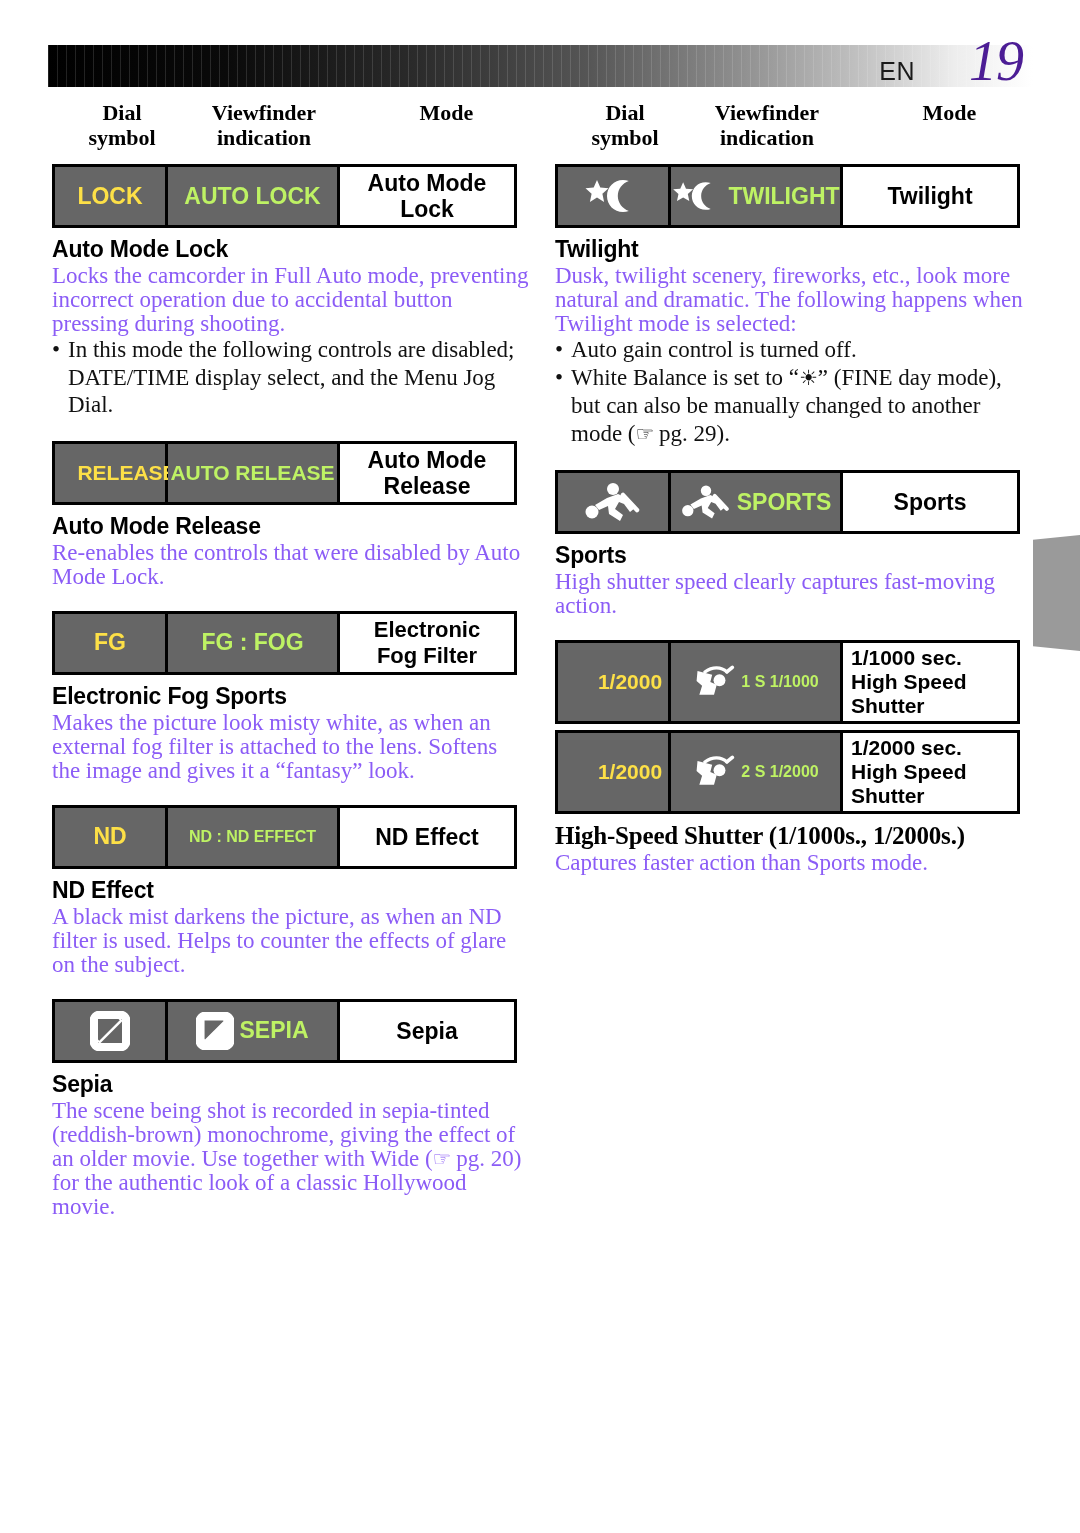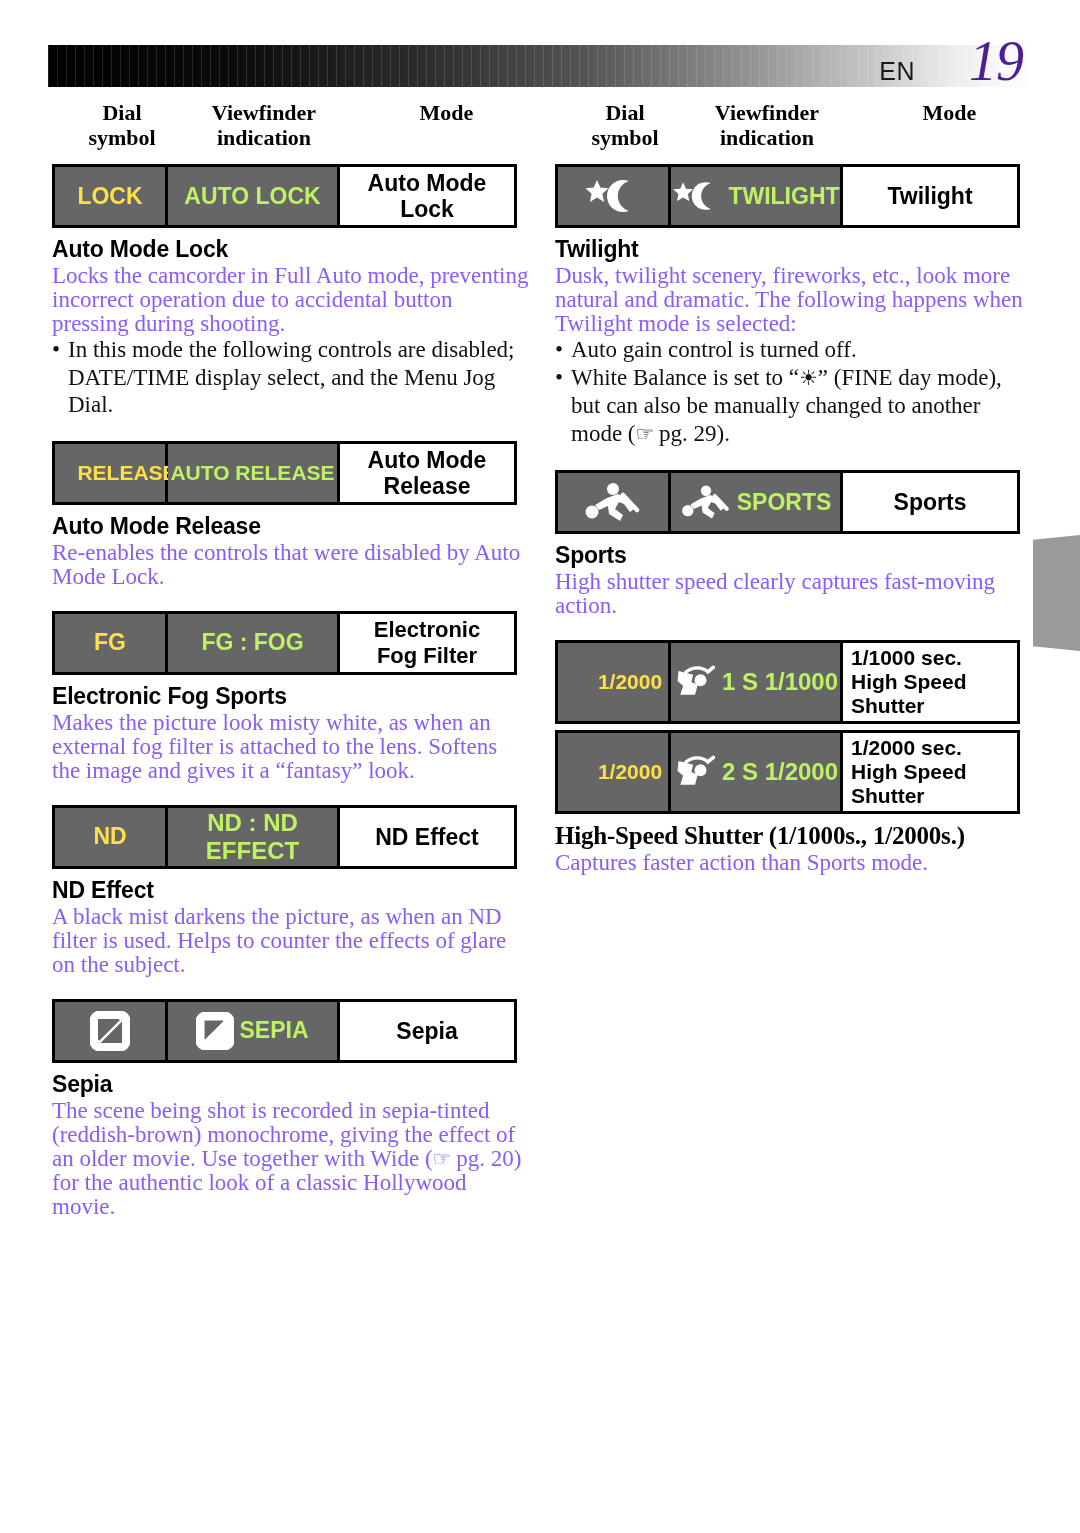--- a/index.html
+++ b/index.html
@@ -126,21 +126,21 @@
   .cell.mode {
     flex: 1;
     background: #ffffff;
     color: #000000;
     font-size: 23px;
     line-height: 26px;
     padding: 3px 4px;
   }
   .cell.mode.two-line { font-size: 22px; }
   .cell.vf.small   { font-size: 21px; }
-  .cell.vf.tiny    { font-size: 24px; }
+  .cell.vf.tiny    { font-size: 16px; }
   .cell.dial.small { font-size: 21px; padding-left: 34px; }
   .cell.mode.shutter {
     font-size: 21px;
     line-height: 24px;
     text-align: left;
     justify-content: flex-start;
     padding-left: 8px;
   }
 
   

